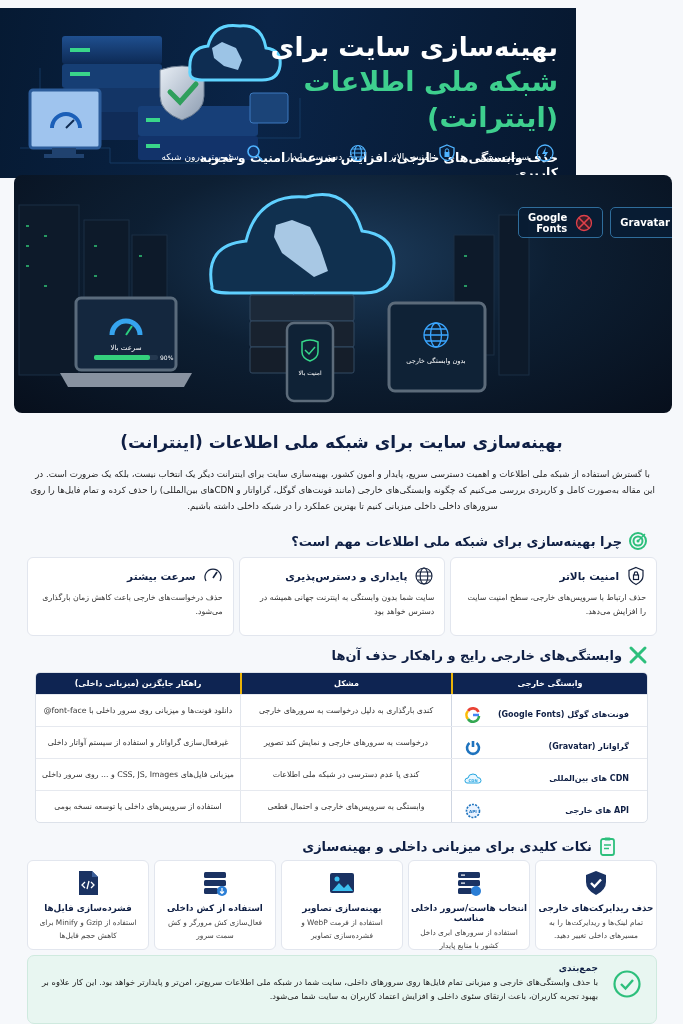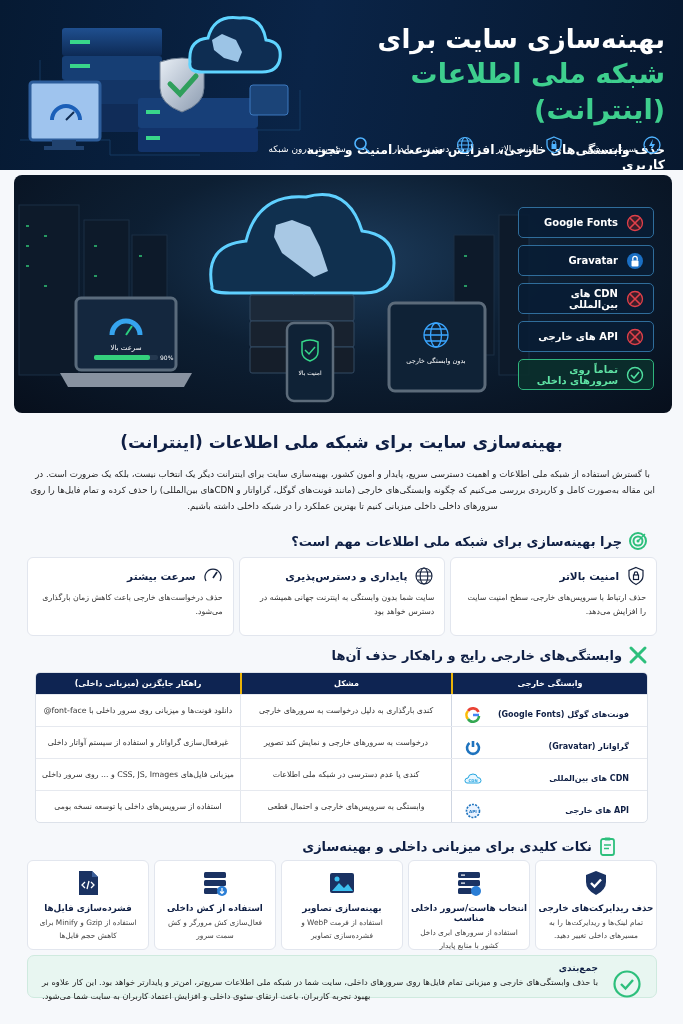--- a/index.html
+++ b/index.html
@@ -1,28 +1,28 @@
 <!DOCTYPE html>
 <html><head>
 <meta charset="utf-8">
 <style>
 *{box-sizing:border-box;margin:0;padding:0}
 body{width:683px;height:1024px;background:#f6f8fb;font-family:"DejaVu Sans","Liberation Sans",sans-serif;color:#14213d;overflow:hidden;position:relative}
-.hdr{position:absolute;left:0;top:0;width:683px;height:170px;background:linear-gradient(100deg,#061a33 0%,#0a2447 45%,#07182f 100%);overflow:hidden}
+.hdr{position:absolute;left:0;top:8px;width:576px;height:170px;background:linear-gradient(100deg,#061a33 0%,#0a2447 45%,#07182f 100%);overflow:hidden}
 .hdr-art{position:absolute;left:0;top:0;width:320px;height:170px}
 .hdr-text{position:absolute;right:18px;top:22px;width:380px;text-align:right;direction:rtl}
 .hdr-t1{font-size:26px;font-weight:bold;color:#fff;line-height:34px}
 .hdr-t2{font-size:27px;font-weight:bold;color:#3ecf8e;line-height:36px}
 .hdr-sub{font-size:12.5px;color:#fff;font-weight:bold;margin-top:14px}
 .hdr-feats{position:absolute;right:22px;top:136px;display:flex;direction:rtl;gap:22px}
 .hdr-feat{display:flex;align-items:flex-end;gap:7px;font-size:9px;color:#fff;white-space:nowrap}
 .hdr-feat .ic{width:18px;height:18px;display:flex;align-items:center;justify-content:center}
 .hero{position:absolute;left:14px;top:175px;width:658px;height:238px;border-radius:8px;overflow:hidden;background:radial-gradient(ellipse at 50% 35%,#1d3d5e 0%,#0d1f33 45%,#070f1c 100%)}
 .hero-svg{position:absolute;left:0;top:0}
-.hero-list{position:absolute;right:18px;top:32px;width:136px;display:flex;flex-direction:column;gap:7px}
+.hero-list{position:absolute;right:18px;top:32px;width:136px;display:flex;flex-direction:row;gap:7px}
 .hero-item{height:31px;border:1px solid #2f6d9b;border-radius:5px;background:rgba(8,28,52,.88);display:flex;align-items:center;direction:rtl;padding:0 9px;gap:8px;color:#fff;font-size:10px;font-weight:bold}
 .hero-item.ok{border-color:#2fb47c;background:rgba(10,48,44,.88);color:#5fe3a5}
 .hero-item .ic{width:18px;height:18px;flex:0 0 18px}
 .title{position:absolute;left:0;width:683px;top:432px;text-align:center;font-size:17px;font-weight:bold;color:#0f1f44;direction:rtl}
 .intro{position:absolute;left:30px;width:625px;top:466px;direction:rtl;text-align:center;font-size:8.7px;line-height:16px;color:#222}
 .sec-h{position:absolute;direction:rtl;display:flex;align-items:center;gap:6px;font-size:13px;font-weight:bold;color:#0f1f44}
 .sec-h .ic{width:20px;height:20px}
 .cards4{position:absolute;left:27px;top:557px;width:630px;height:79px;display:flex;direction:rtl;gap:5px}
 .card4{flex:1;background:#fff;border:1px solid #e2e6ee;border-radius:6px;padding:8px 10px;direction:rtl}
 .card4 .hd{display:flex;align-items:center;gap:7px;font-size:10.5px;font-weight:bold;color:#0f1f44;margin-bottom:5px}
@@ -36,24 +36,24 @@
 .c3{flex:1}
 .tbl-h .c1,.tbl-h .c2{border-left:2px solid #eab308}
 .tbl-r{display:flex;height:32px;border-top:1px solid #e6e9ef;font-size:7.8px;color:#333}
 .tbl-r .c1{justify-content:space-between;padding:8px 18px 0 12px;font-weight:bold;color:#0f1f44;font-size:8px}
 .tbl-r .c1 .ic{width:18px;height:18px}
 .cards5{position:absolute;left:27px;top:860px;width:630px;height:90px;display:flex;direction:rtl;gap:5px}
 .card5{flex:1;background:#fff;border:1px solid #e2e6ee;border-radius:6px;text-align:center;padding-top:8px;direction:rtl}
 .card5 .ic{width:28px;height:28px;margin:0 auto 6px;display:block}
 .card5 .hd{font-size:8.8px;font-weight:bold;color:#0f1f44;margin-bottom:3px}
 .card5 .tx{font-size:7.4px;line-height:13px;color:#444;padding:0 6px}
-.summary{position:absolute;left:27px;top:955px;width:630px;height:43px;background:#e8f6f1;border:1px solid #cfeadf;border-radius:7px;direction:rtl;padding:7px 58px 0 14px}
+.summary{position:absolute;left:27px;top:955px;width:630px;height:69px;background:#e8f6f1;border:1px solid #cfeadf;border-radius:7px;direction:rtl;padding:7px 58px 0 14px}
 .summary .ic{position:absolute;right:14px;top:13px;width:30px;height:30px}
 .summary .hd{font-size:9px;font-weight:bold;color:#0f1f44;margin-bottom:2px}
-.summary .tx{font-size:8.3px;line-height:14px;color:#222;text-align:left}
+.summary .tx{font-size:8.3px;line-height:14px;color:#222;text-align:right}
 </style>
 </head>
 <body>
 
 <div class="hdr">
   <svg class="hdr-art" viewBox="0 0 320 170">
     <defs>
       <linearGradient id="srv" x1="0" y1="0" x2="0" y2="1">
           <stop offset="0" stop-color="#1f4f8f"></stop>
           <stop offset="1" stop-color="#0d2a55"></stop>

